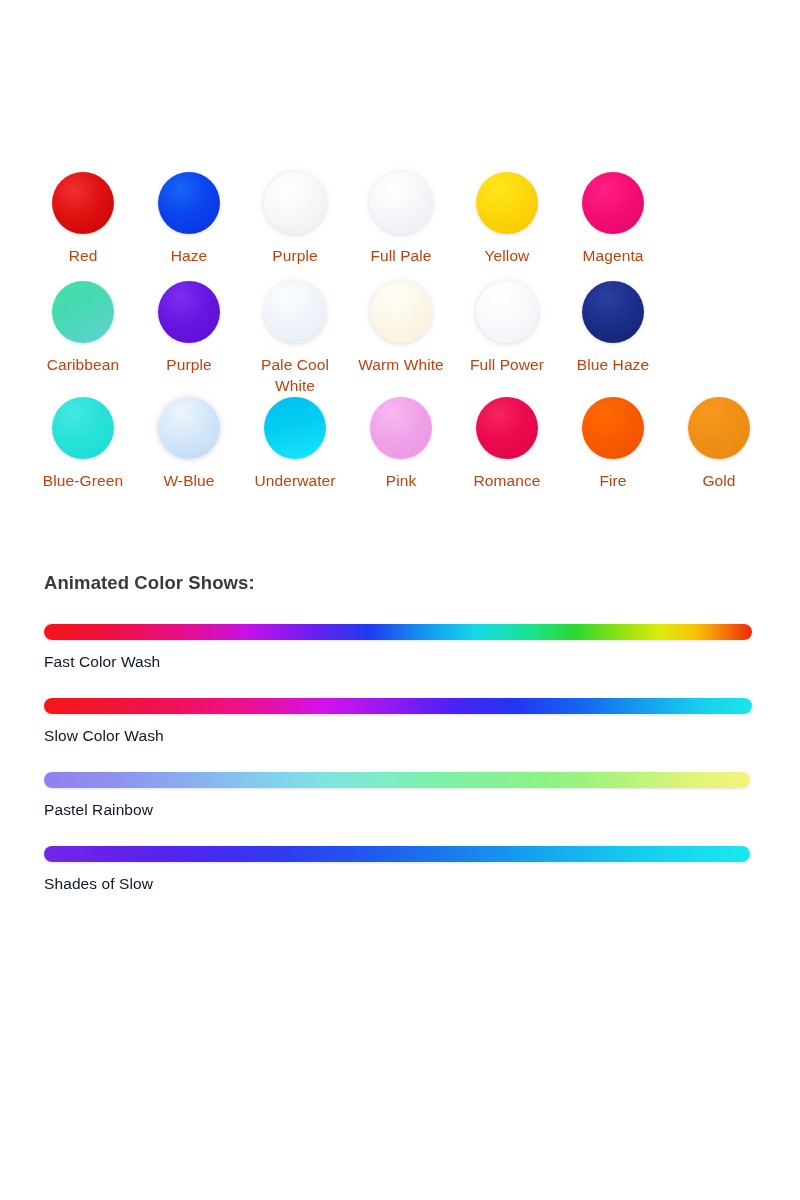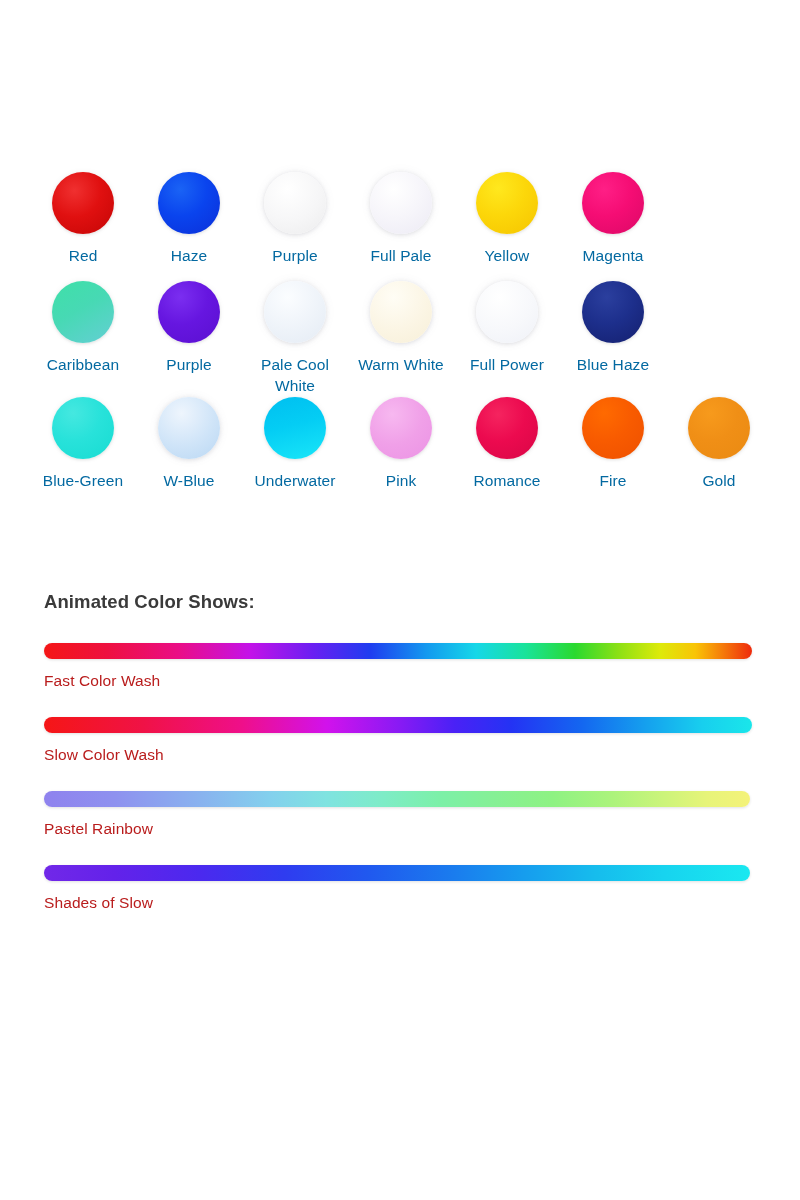--- a/index.html
+++ b/index.html
@@ -53,30 +53,30 @@
     box-shadow: 0 1px 3px rgba(0,0,0,0.10), 0 0 6px rgba(0,0,0,0.05);
   }
   .swatch-dot.pale {
     box-shadow: 0 1px 4px rgba(110,110,130,0.18), 0 0 10px rgba(120,120,140,0.10);
   }
 
   .swatch-label {
     margin-top: 12px;
     font-size: 15.5px;
     line-height: 1.35;
-    color: #0369a1;
+    color: #c2410c;
     text-align: center;
     letter-spacing: 0.1px;
   }
 
   
   .shows-section {
     position: absolute;
     left: 44px;
-    top: 591px;
+    top: 572px;
     width: 730px;
   }
 
   .shows-heading {
     font-size: 18.5px;
     font-weight: bold;
     color: #3a3a3a;
     letter-spacing: 0.1px;
     margin: 0 0 30px 0;
   }
@@ -88,21 +88,21 @@
     height: 16px;
     border-radius: 8px;
     box-shadow: 0 1px 3px rgba(0,0,0,0.12);
   }
   .show-bar.w-full  { width: 708px; }
   .show-bar.w-long  { width: 706px; }
 
   .show-label {
     margin-top: 13px;
     font-size: 15.5px;
-    color: #b91c1c;
+    color: #0f172a;
     letter-spacing: 0.1px;
   }
 </style>
 </head>
 <body>
 
 <div class="page">
 
   <div class="swatch-section">
 

